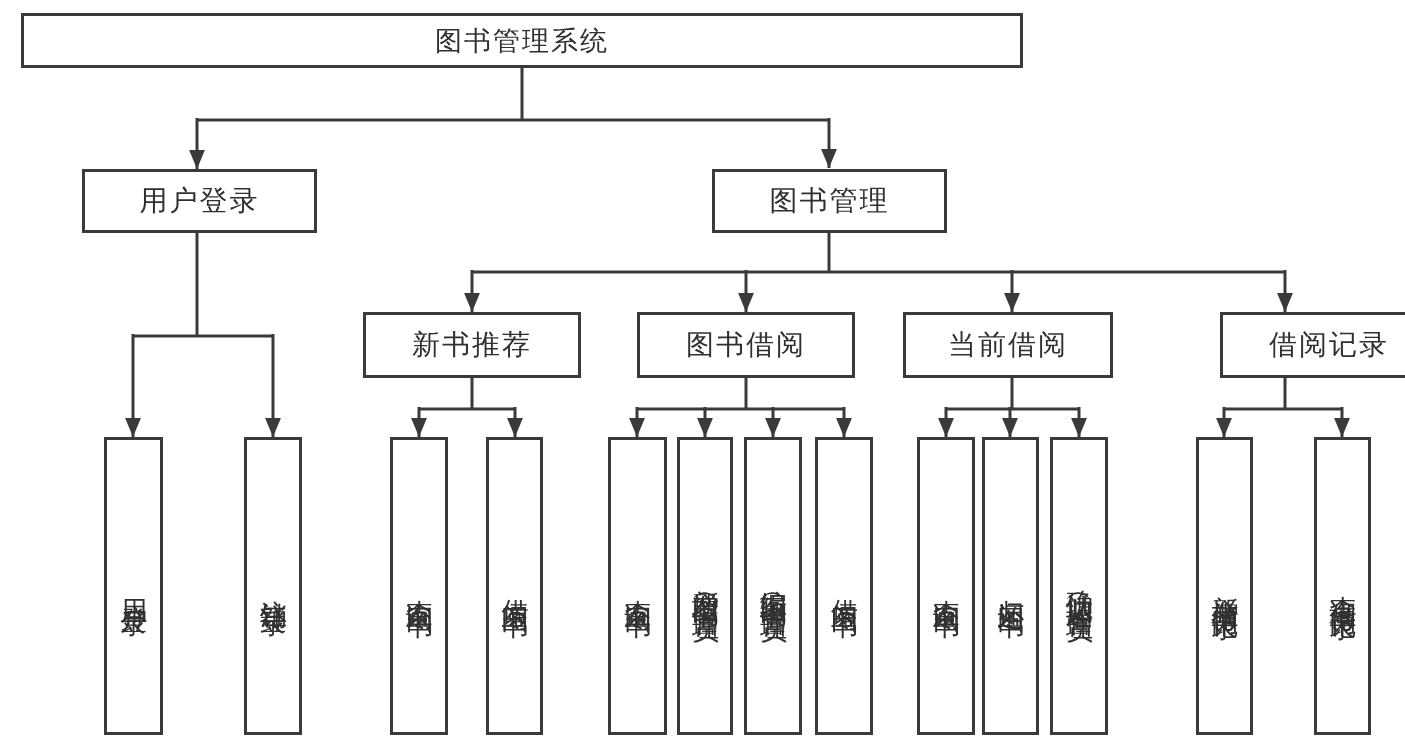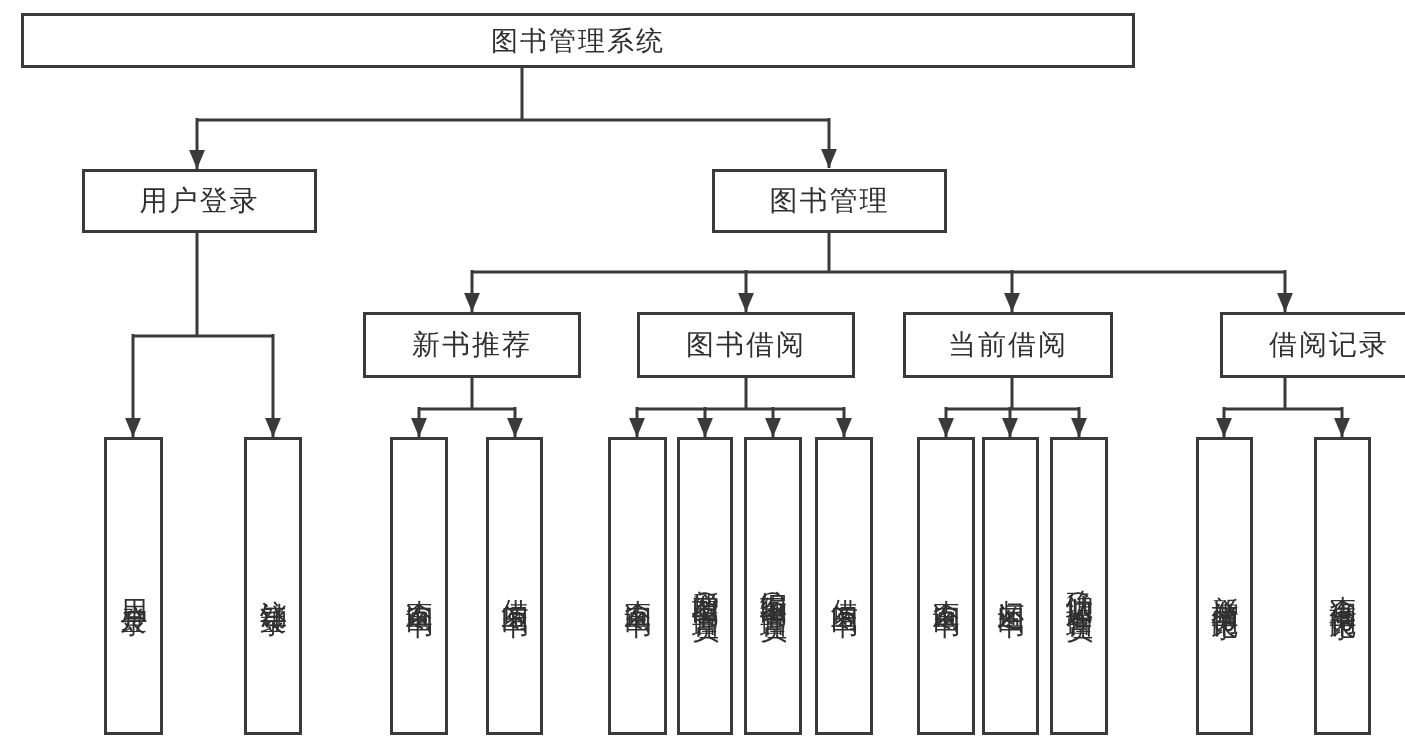--- a/index.html
+++ b/index.html
@@ -93,21 +93,21 @@
       <line x1="946" y1="407" x2="946" y2="437" marker-end="url(#ah)"></line>
       <line x1="1010" y1="407" x2="1010" y2="437" marker-end="url(#ah)"></line>
       <line x1="1079" y1="407" x2="1079" y2="437" marker-end="url(#ah)"></line>
 
       <path d="M1285 378 V409 M1224 409 H1342"></path>
       <line x1="1224" y1="407" x2="1224" y2="437" marker-end="url(#ah)"></line>
       <line x1="1342" y1="407" x2="1342" y2="437" marker-end="url(#ah)"></line>
     </g>
   </svg>
 
-  <div class="hcell root" style="left:21px;top:13px;width:1114px;height:55px;">图书管理系统</div>
+  <div class="hcell root" style="left:21px;top:13px;width:1002px;height:55px;">图书管理系统</div>
 
   <div class="hcell" style="left:82px;top:169px;width:235px;height:64px;">用户登录</div>
   <div class="hcell" style="left:712px;top:169px;width:235px;height:64px;">图书管理</div>
 
   <div class="hcell" style="left:363px;top:312px;width:218px;height:66px;">新书推荐</div>
   <div class="hcell" style="left:637px;top:312px;width:218px;height:66px;">图书借阅</div>
   <div class="hcell" style="left:903px;top:312px;width:210px;height:66px;">当前借阅</div>
   <div class="hcell" style="left:1220px;top:312px;width:218px;height:66px;">借阅记录</div>
 
   <div class="vcell" style="left:104px;top:437px;width:59px;height:298px;">

